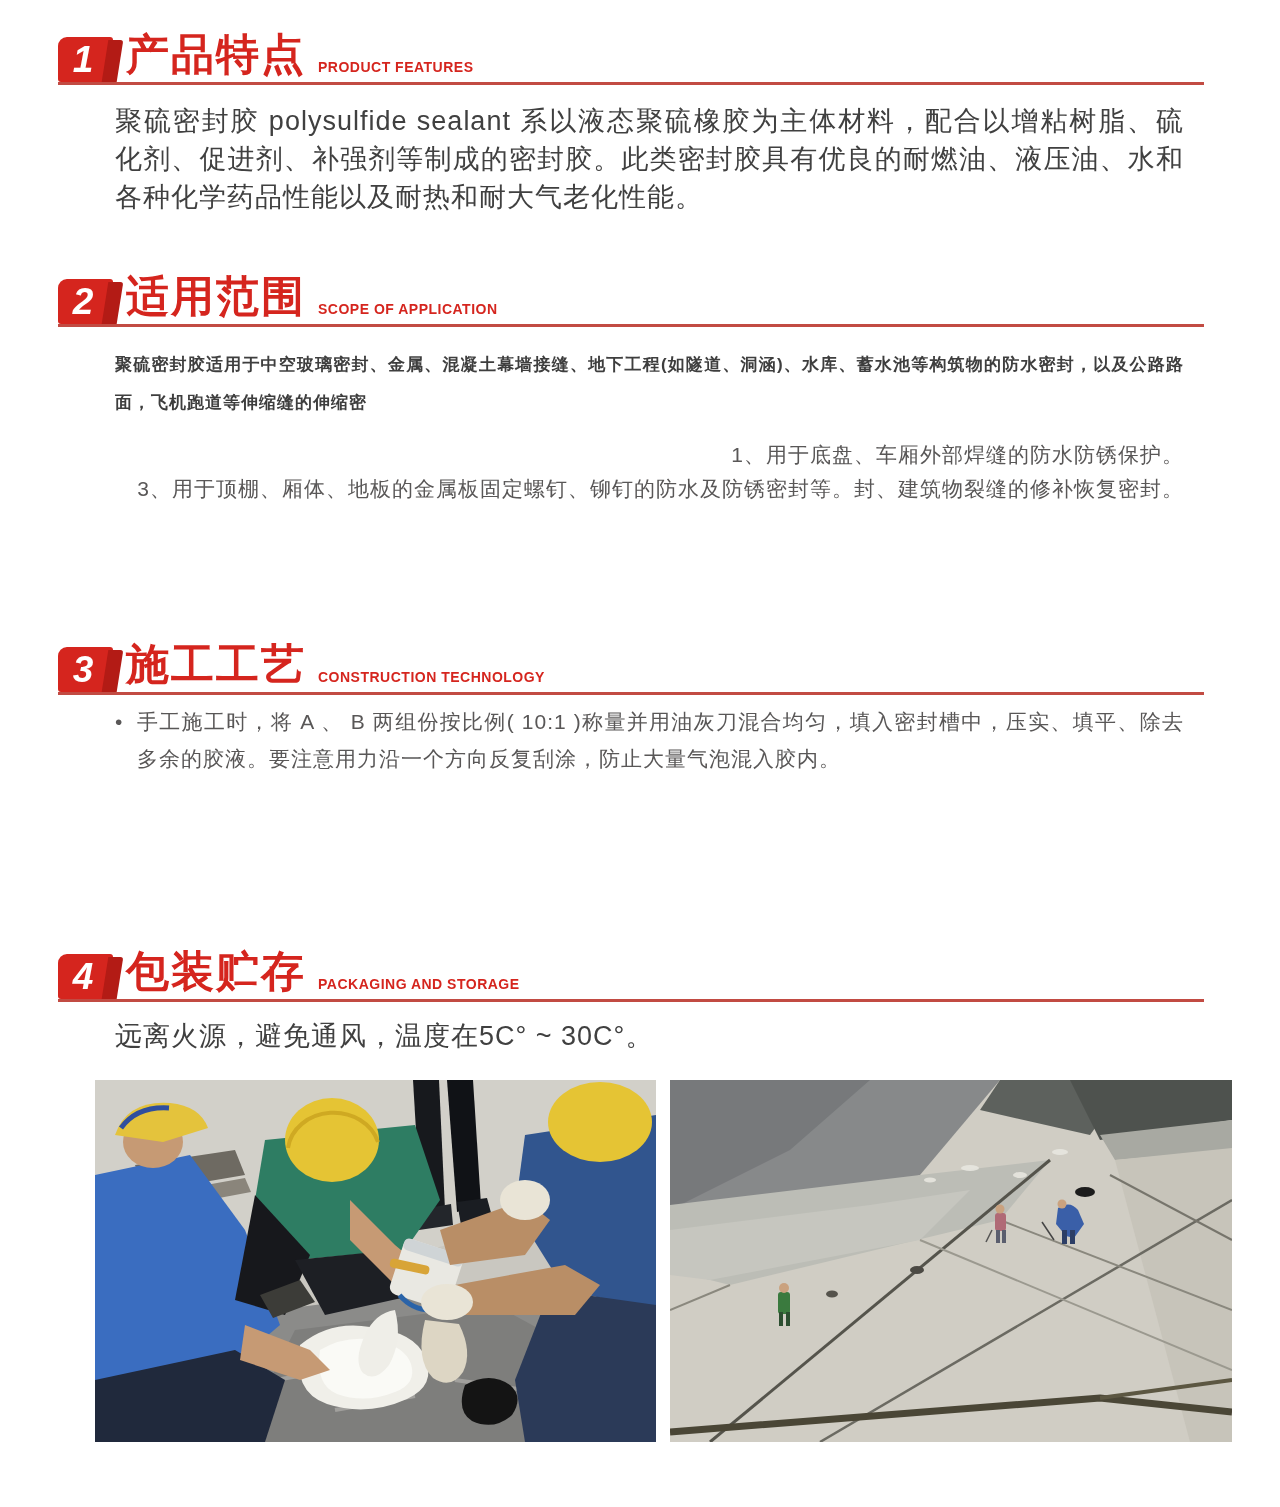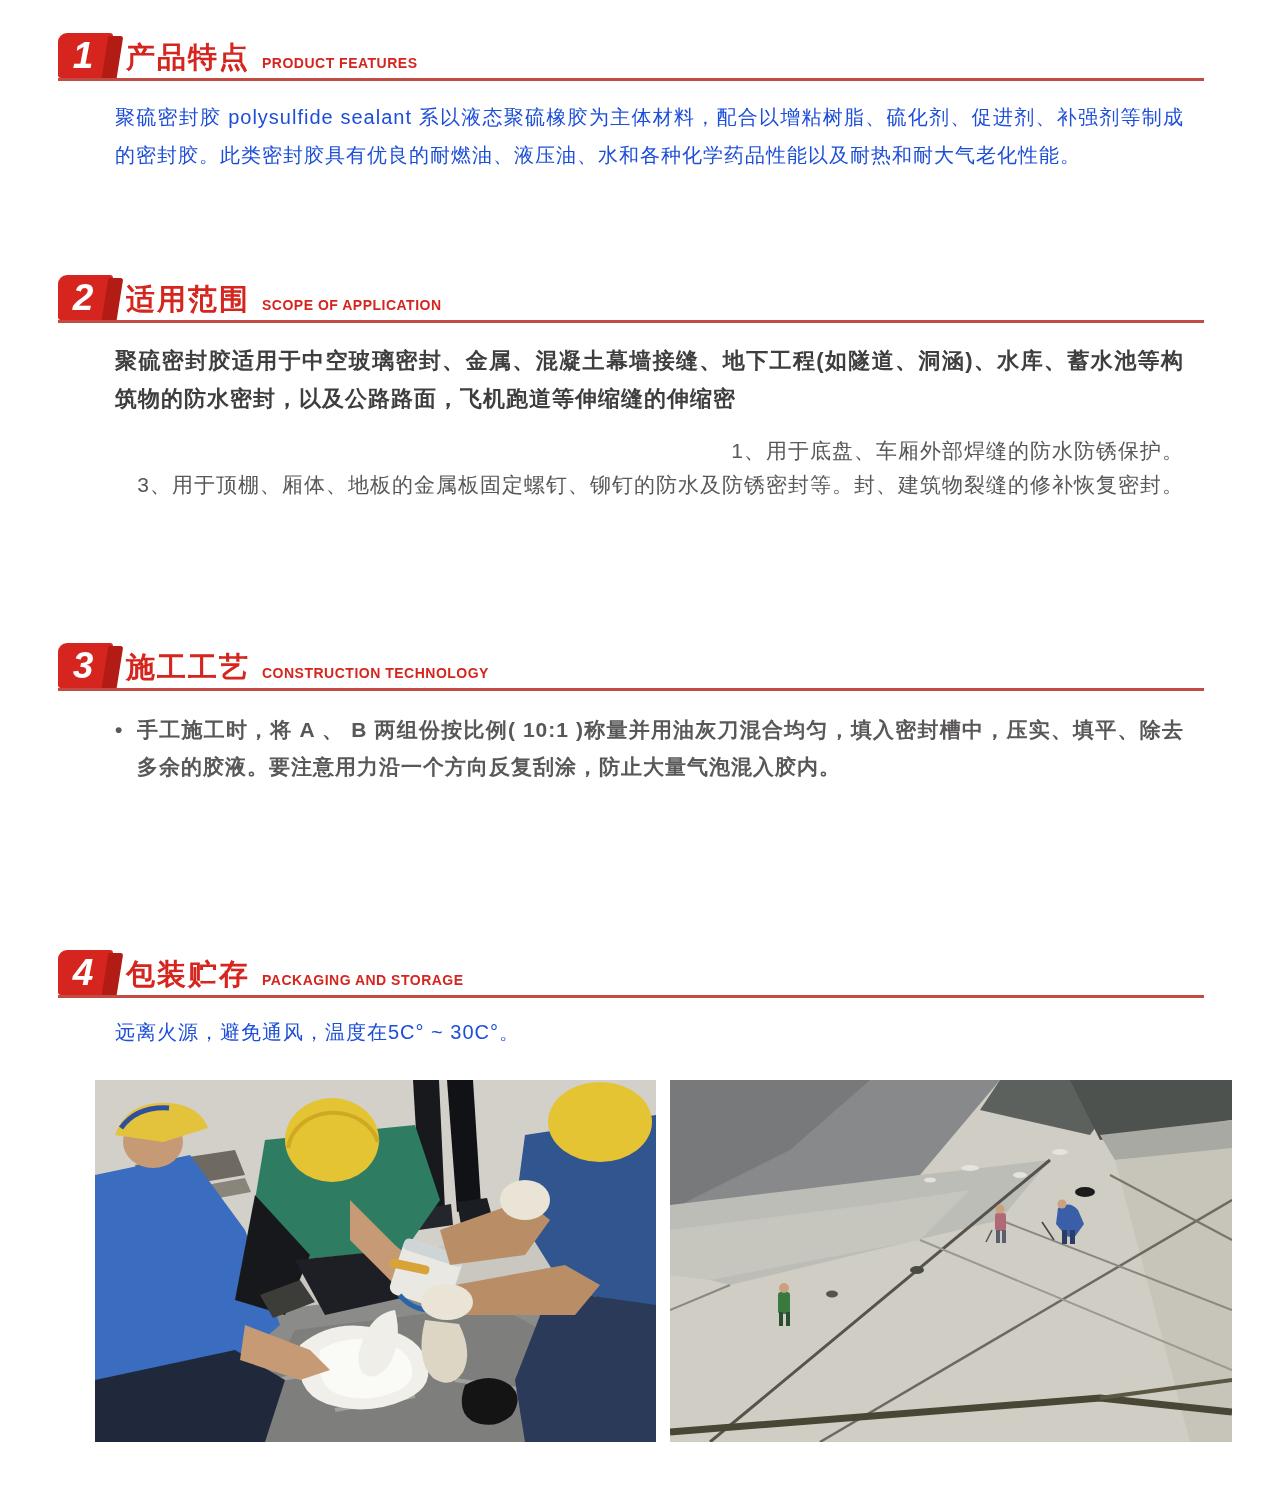--- a/index.html
+++ b/index.html
@@ -28,38 +28,38 @@
   .badge::before {
     content:""; position:absolute; top:3px; right:-7px; bottom:0;
     width:15px; background:#b31b15; transform:skewX(-9deg);
     z-index:-1; border-radius:0 3px 0 0;
   }
   .badge span {
     color:#ffffff; font-size:37px; font-weight:bold; font-style:italic;
     line-height:1; padding-right:5px;
   }
   .title-zh {
-    color:#d5251e; font-size:29px; font-weight:bold; line-height:1;
+    color:#d5251e; font-size:43px; font-weight:bold; line-height:1;
     margin-left:13px; padding-bottom:6px; letter-spacing:2px;
     white-space:nowrap;
   }
   .title-en {
     color:#d5251e; font-size:14px; font-weight:bold; line-height:1;
     margin-left:12px; padding-bottom:8px; letter-spacing:0.5px;
     white-space:nowrap;
   }
 
   
   .body-block { margin-left:57px; margin-right:20px; }
   .para {
-    font-size:20px; line-height:38px; color:#1d4ed8; letter-spacing:1px;
+    font-size:27px; line-height:38px; color:#404040; letter-spacing:1px;
     text-align:justify;
   }
   .lead-bold {
-    font-size:22px; line-height:38px; color:#3e3e3e; font-weight:bold;
+    font-size:17px; line-height:38px; color:#3e3e3e; font-weight:bold;
     letter-spacing:1px; text-align:justify;
   }
   .num-list .item {
     font-size:21px; color:#595757; letter-spacing:1px; line-height:26px;text-align:right;
   }
   .bullets .bullet {
     position:relative; padding-left:22px;
     font-size:21px; line-height:37px; color:#595757; letter-spacing:1px;
     text-align:justify;
   }
@@ -114,21 +114,21 @@
   </div>
 
   <div class="section" style="top:643px;">
     <div class="sec-header">
       <div class="badge">
         <span>3</span>
       </div>
       <div class="title-zh">施工工艺</div>
       <div class="title-en">CONSTRUCTION TECHNOLOGY</div>
     </div>
-    <div class="body-block bullets" style="margin-top:20px;font-weight:bold;">
+    <div class="body-block bullets" style="margin-top:8px;">
       <div class="bullet">手工施工时，将 A 、 B 两组份按比例( 10:1 )称量并用油灰刀混合均匀，填入密封槽中，压实、填平、除去多余的胶液。要注意用力沿一个方向反复刮涂，防止大量气泡混入胶内。</div>
     </div>
   </div>
 
   <div class="section" style="top:950px;">
     <div class="sec-header">
       <div class="badge">
         <span>4</span>
       </div>
       <div class="title-zh">包装贮存</div>

